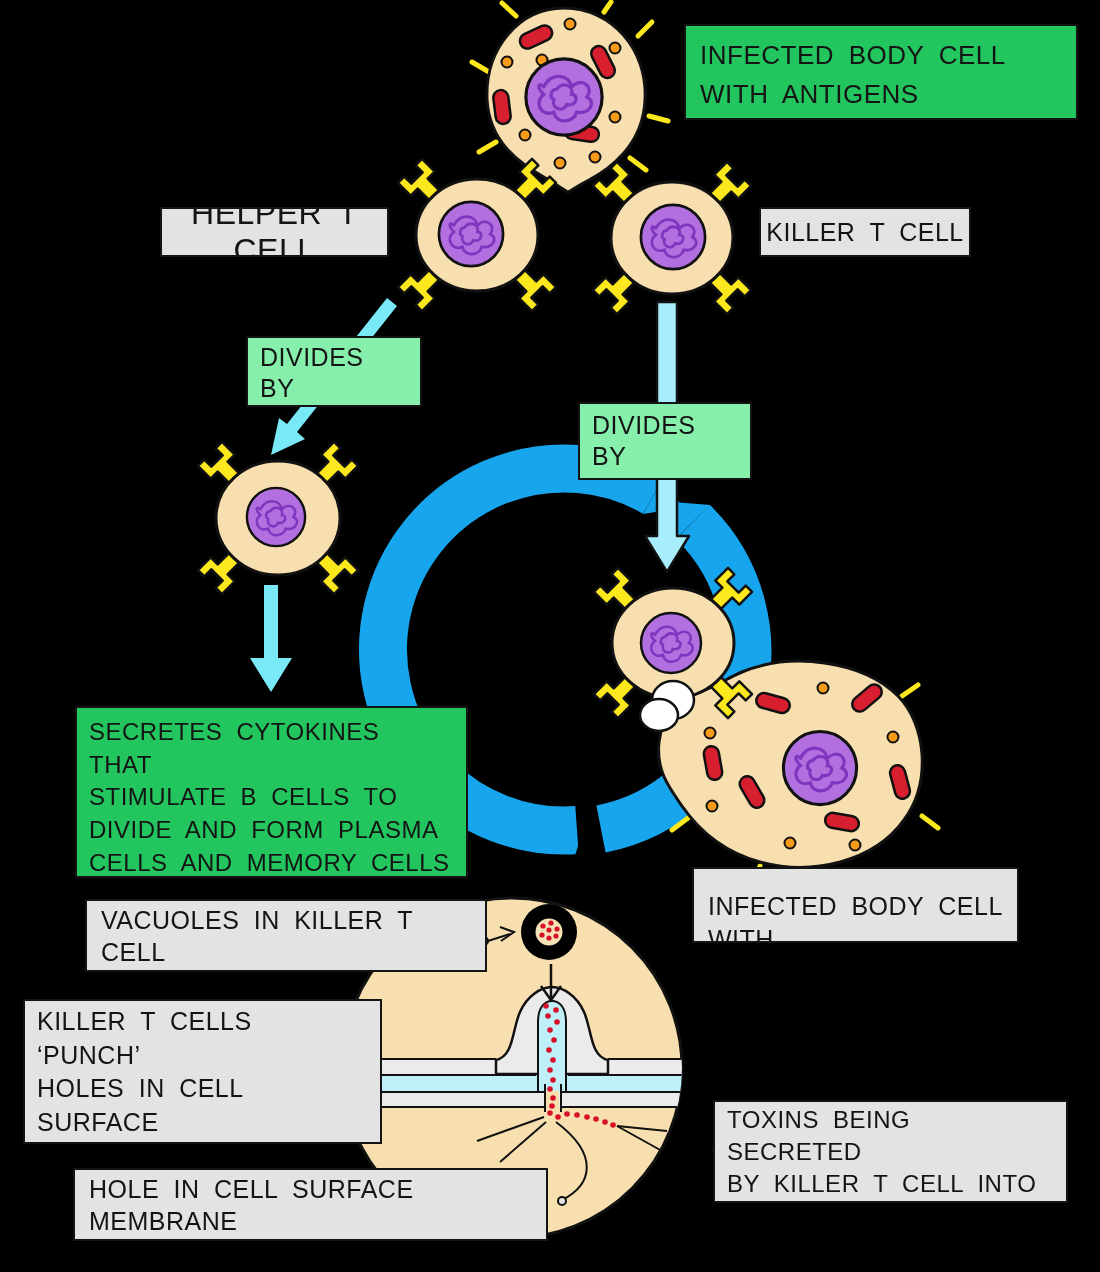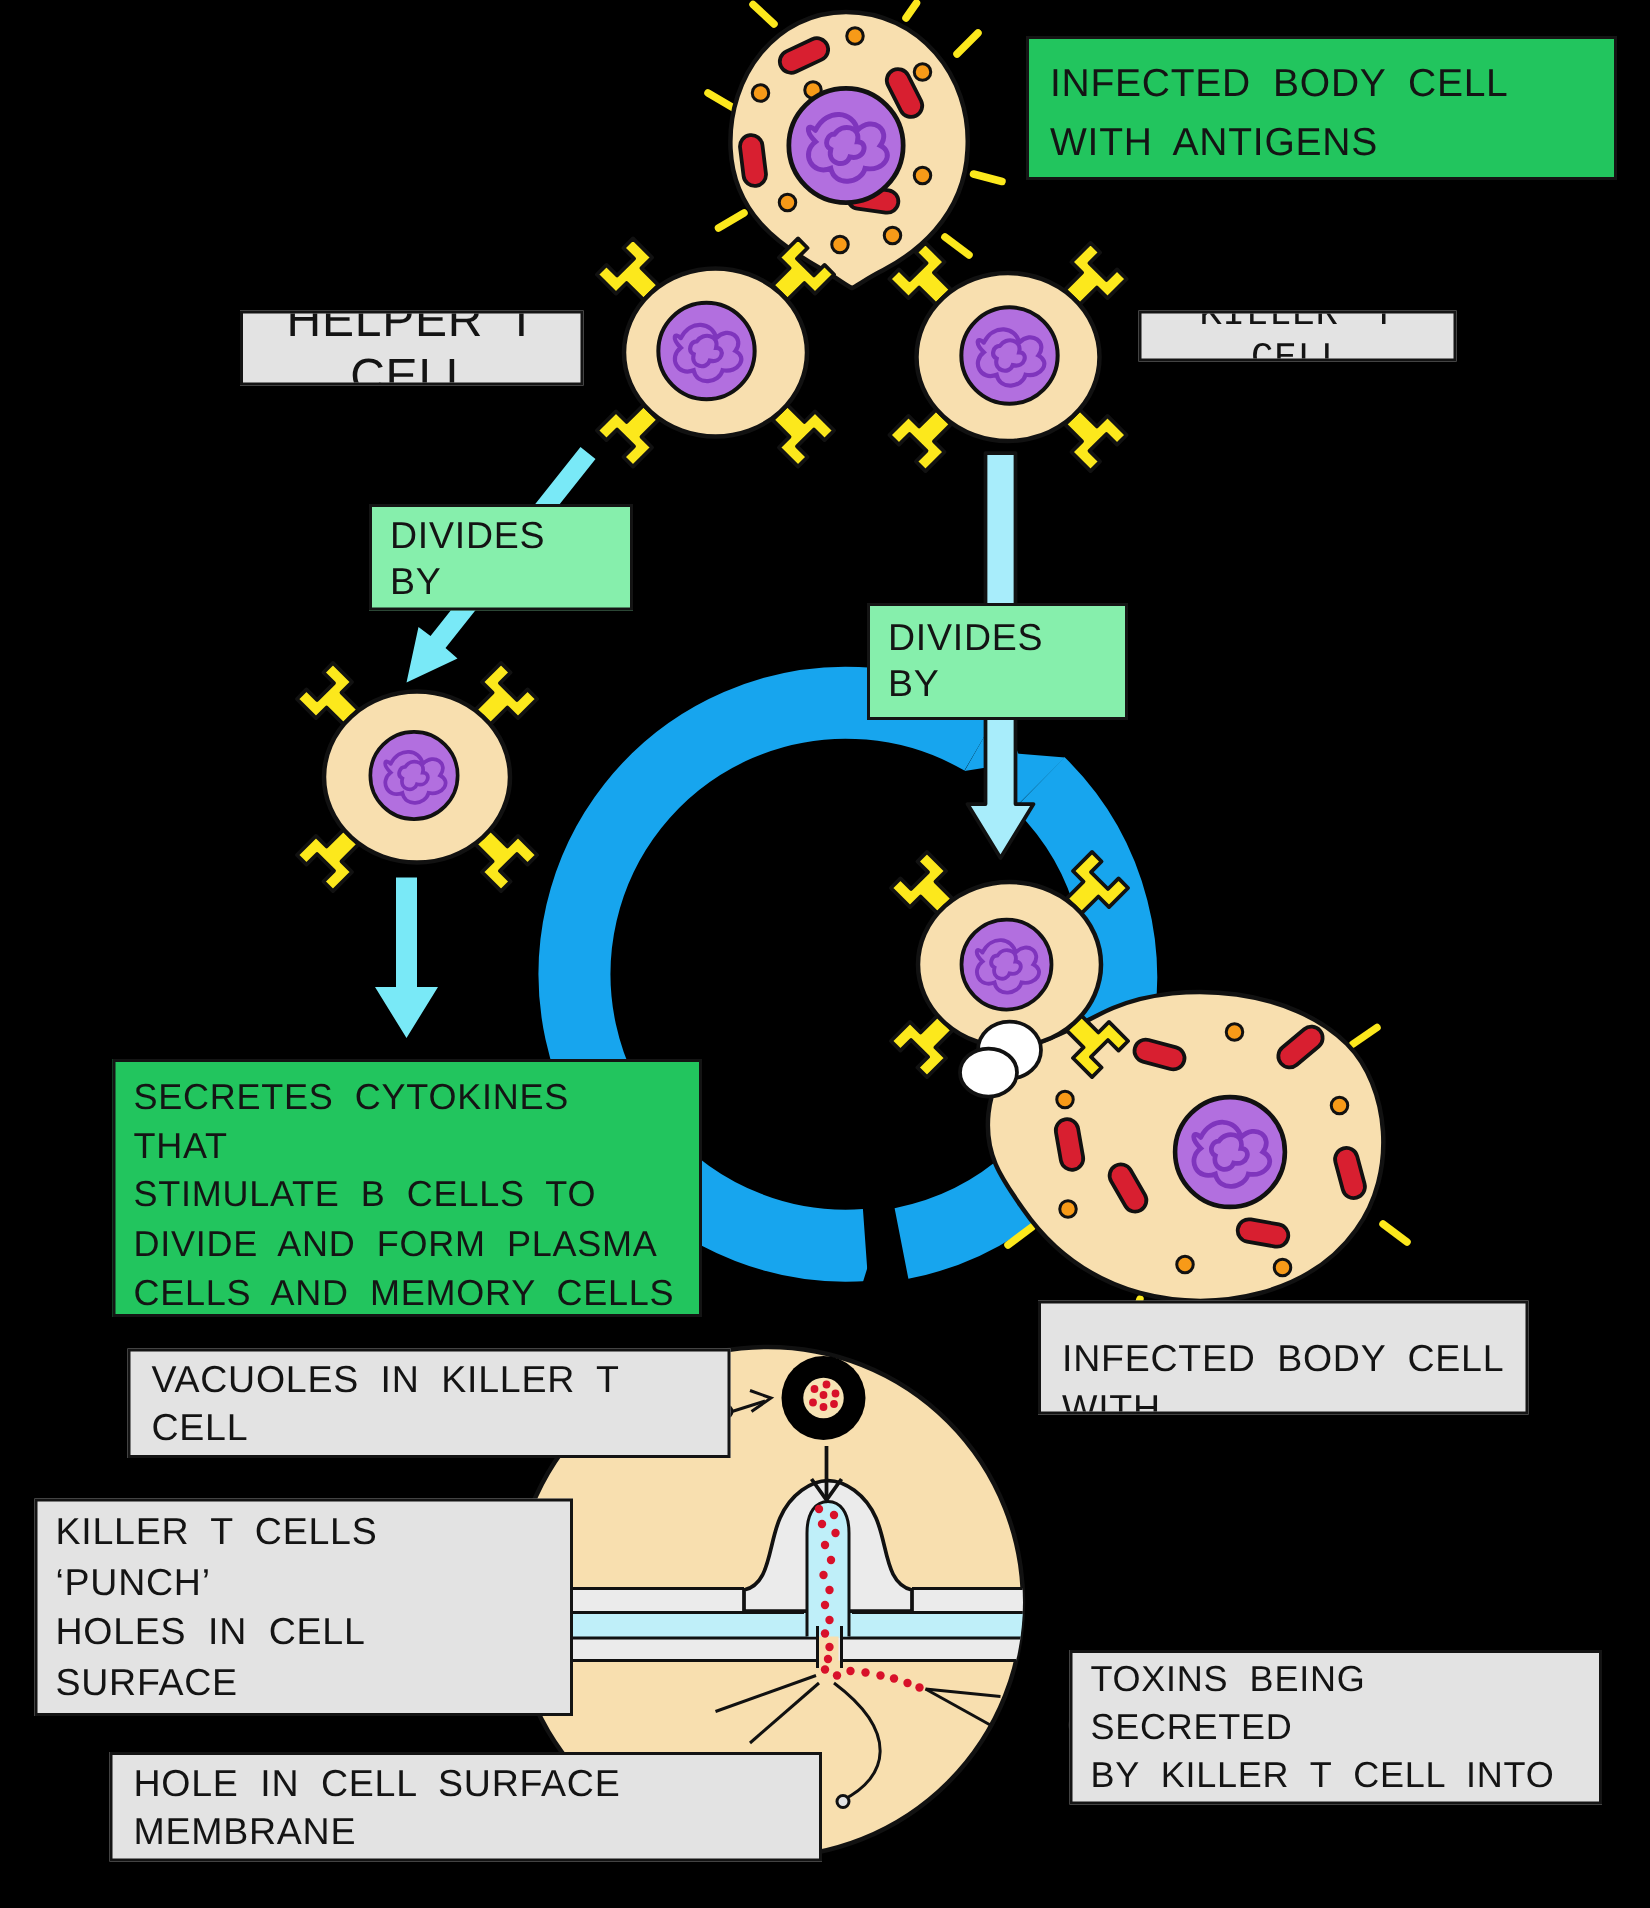--- a/index.html
+++ b/index.html
@@ -232,21 +232,21 @@
     <circle cx="562" cy="1201" r="4" fill="#E3E3E3"></circle>
     <circle cx="717" cy="1150" r="4" fill="#E3E3E3"></circle>
   </g>
 </svg>
 
 <div class="box tan" style="left:684px;top:24px;width:394px;height:96px;padding:10px 14px;font-size:26px;line-height:1.5;">INFECTED BODY CELL
 WITH ANTIGENS DISPLAYED</div>
 
 <div class="box gray center" style="left:160px;top:207px;width:229px;height:50px;font-size:32px;">HELPER T CELL</div>
 
-<div class="box gray center" style="left:759px;top:207px;width:212px;height:34px;font-size:25px;font-family:Liberation Mono, monospace;">KILLER T CELL</div>
+<div class="box gray center" style="left:759px;top:207px;width:212px;height:50px;font-size:25px;">KILLER T CELL</div>
 
 <div class="box cyan" style="left:246px;top:336px;width:176px;height:71px;padding:4px 12px;font-size:25px;line-height:1.25;">DIVIDES
 BY MITOSIS</div>
 
 <div class="box cyan" style="left:578px;top:402px;width:174px;height:78px;padding:6px 12px;font-size:25px;line-height:1.25;">DIVIDES
 BY MITOSIS</div>
 
 <div class="box tan" style="left:75px;top:706px;width:393px;height:172px;padding:8px 12px;font-size:24px;line-height:1.36;">SECRETES CYTOKINES THAT
 STIMULATE B CELLS TO
 DIVIDE AND FORM PLASMA

